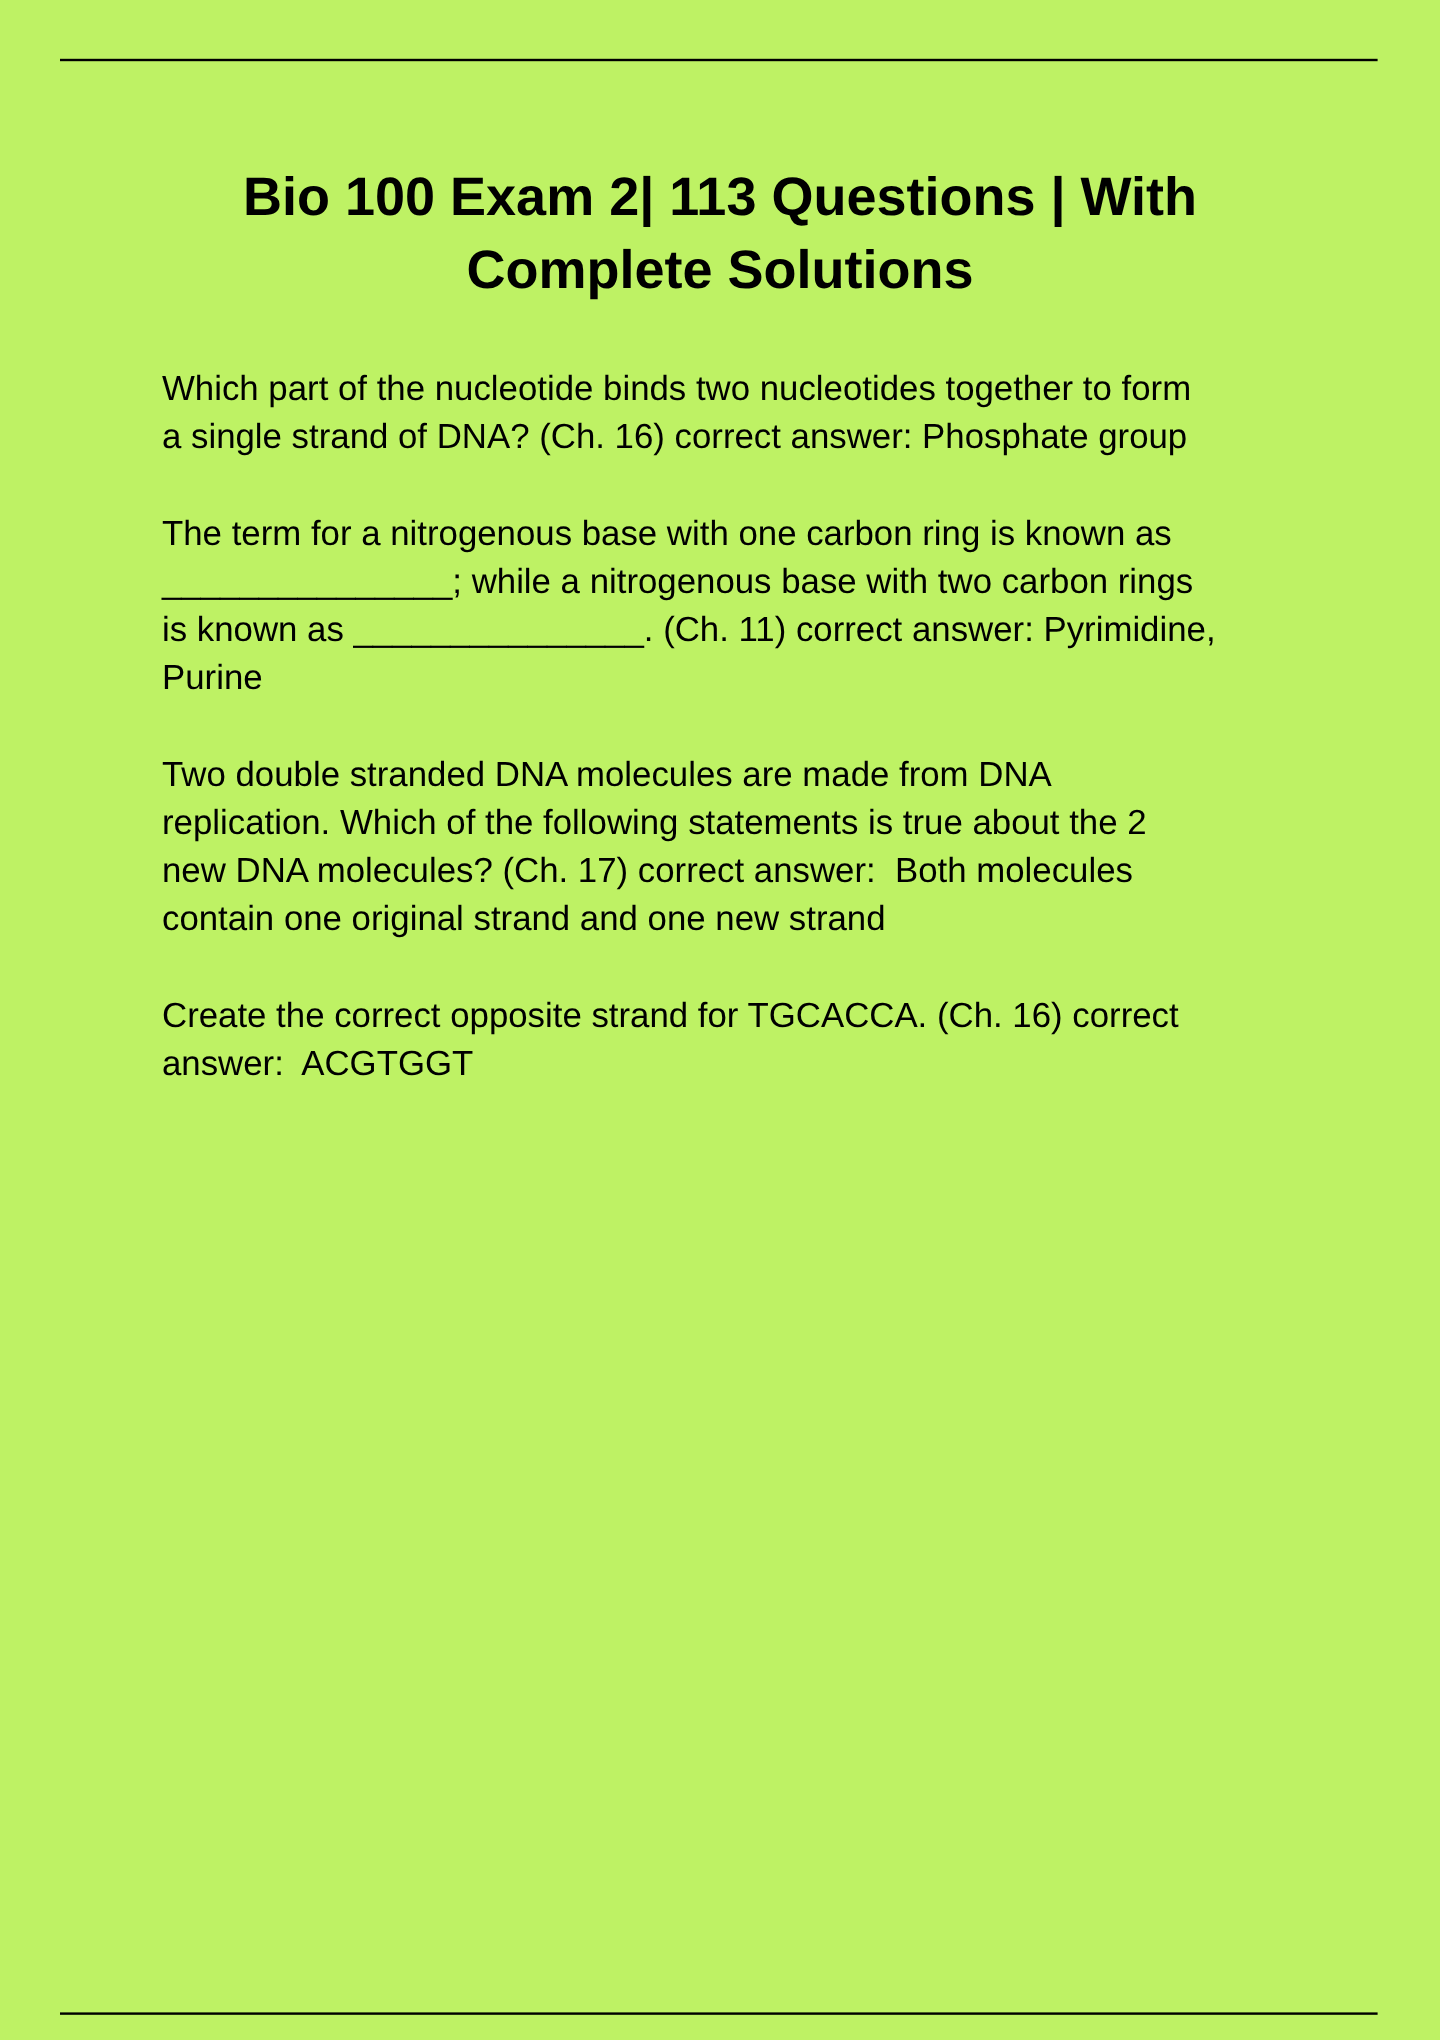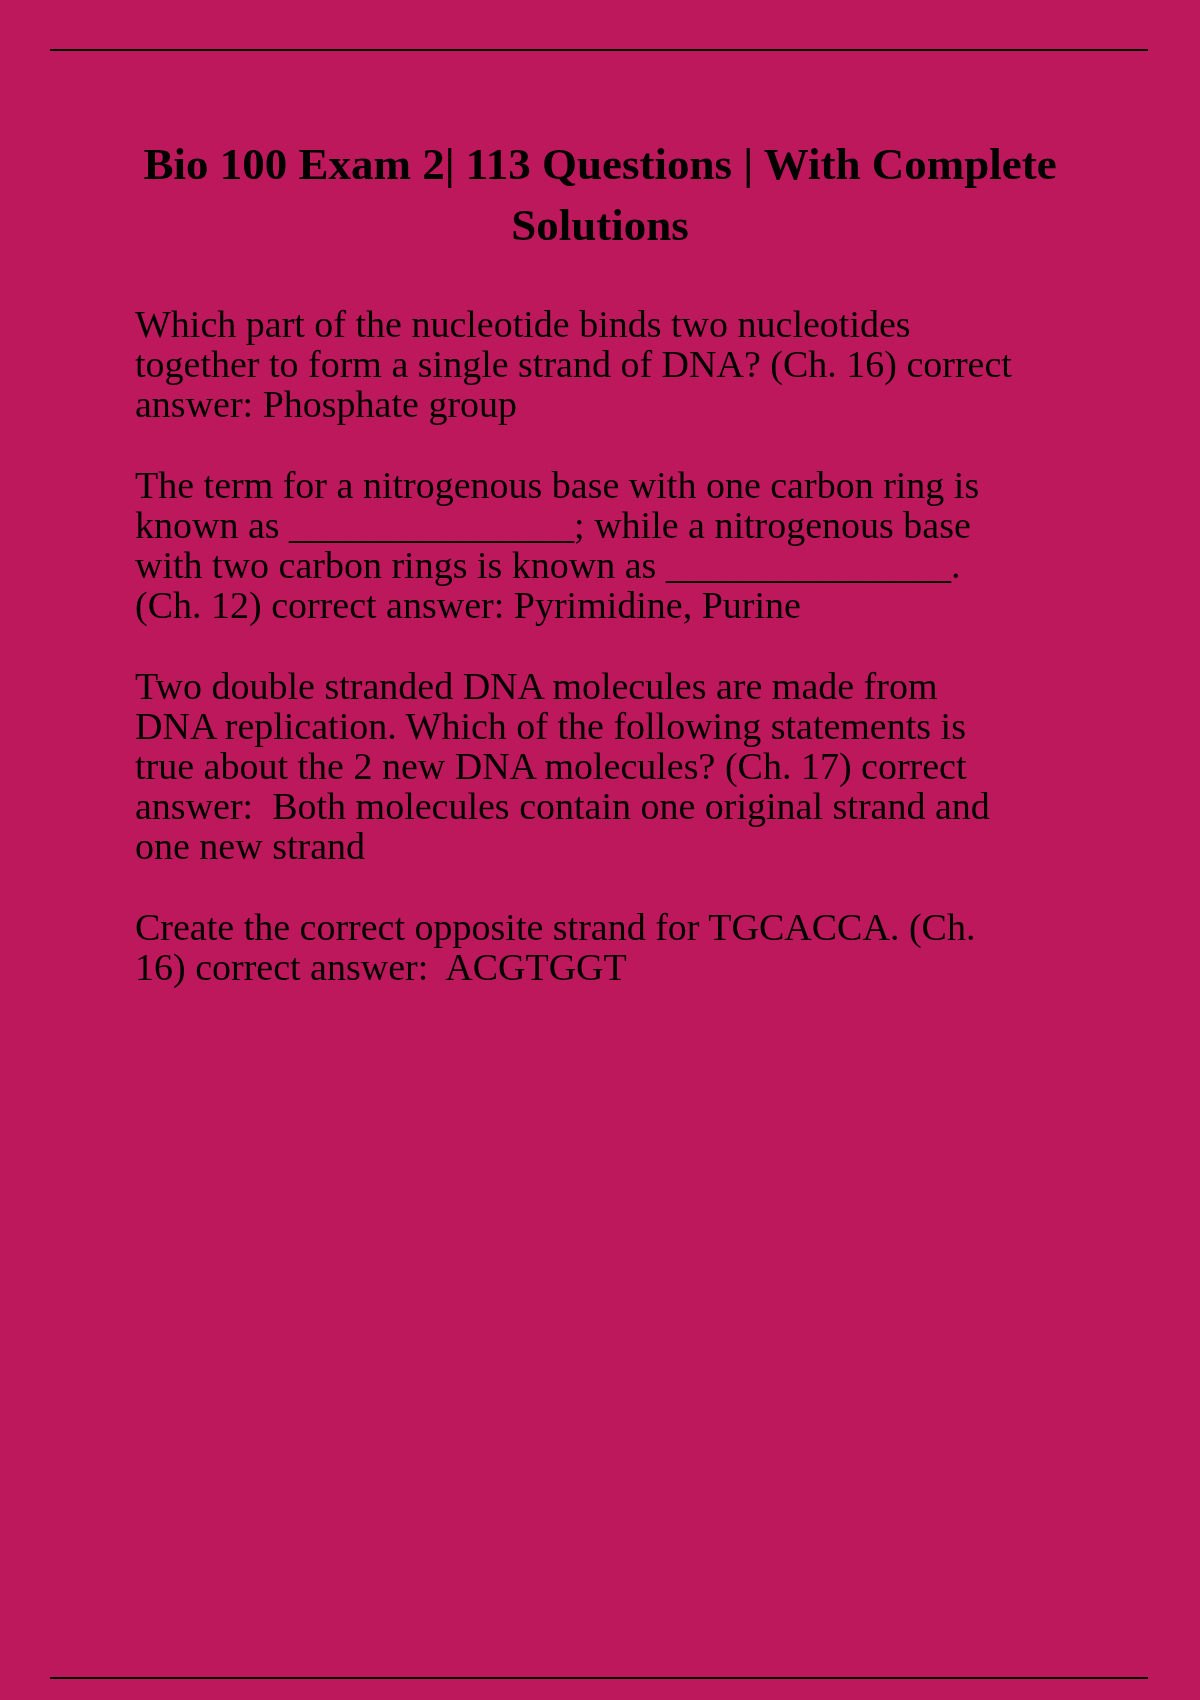--- a/index.html
+++ b/index.html
@@ -4,23 +4,23 @@
 <style>
   html, body {
     margin: 0;
     padding: 0;
     background: #ffffff;
   }
   .page {
     position: relative;
     width: 1200px;
     height: 1700px;
-    background: #be185d;
+    background: #bef264;
     color: #000000;
-    font-family: Liberation Serif, serif;
+    font-family: Liberation Sans, sans-serif;
     overflow: hidden;
     box-sizing: border-box;
   }
   .rule {
     position: absolute;
     left: 50px;
     right: 52px;
     border-top: 2px solid #000000;
   }
   .rule-top { top: 49px; }
@@ -28,39 +28,39 @@
   .title {
     margin: 134px 130px 0 130px;
     text-align: center;
     font-size: 45px;
     font-weight: bold;
     line-height: 1.35;
     letter-spacing: 0px;
   }
   .content {
     margin: 48px 185px 0 135px;
-    font-size: 38px;
+    font-size: 29px;
     line-height: 40px;
   }
   .content p {
     margin: 0 0 41px 0;
     white-space: pre-wrap;
   }
 </style>
 </head>
 <body>
 
 <div class="page">
 
   <div class="rule rule-top"></div>
 
   <h1 class="title">Bio 100 Exam 2| 113 Questions | With Complete Solutions</h1>
 
   <div class="content">
     <p>Which part of the nucleotide binds two nucleotides together to form a single strand of DNA? (Ch. 16) correct answer: Phosphate group</p>
-    <p>The term for a nitrogenous base with one carbon ring is known as _______________; while a nitrogenous base with two carbon rings is known as _______________. (Ch. 12) correct answer: Pyrimidine, Purine</p>
+    <p>The term for a nitrogenous base with one carbon ring is known as _______________; while a nitrogenous base with two carbon rings is known as _______________. (Ch. 11) correct answer: Pyrimidine, Purine</p>
     <p>Two double stranded DNA molecules are made from DNA replication. Which of the following statements is true about the 2 new DNA molecules? (Ch. 17) correct answer:  Both molecules contain one original strand and one new strand</p>
     <p>Create the correct opposite strand for TGCACCA. (Ch. 16) correct answer:  ACGTGGT</p>
   </div>
 
   <div class="rule rule-bottom"></div>
 
 </div>
 
 </body></html>

